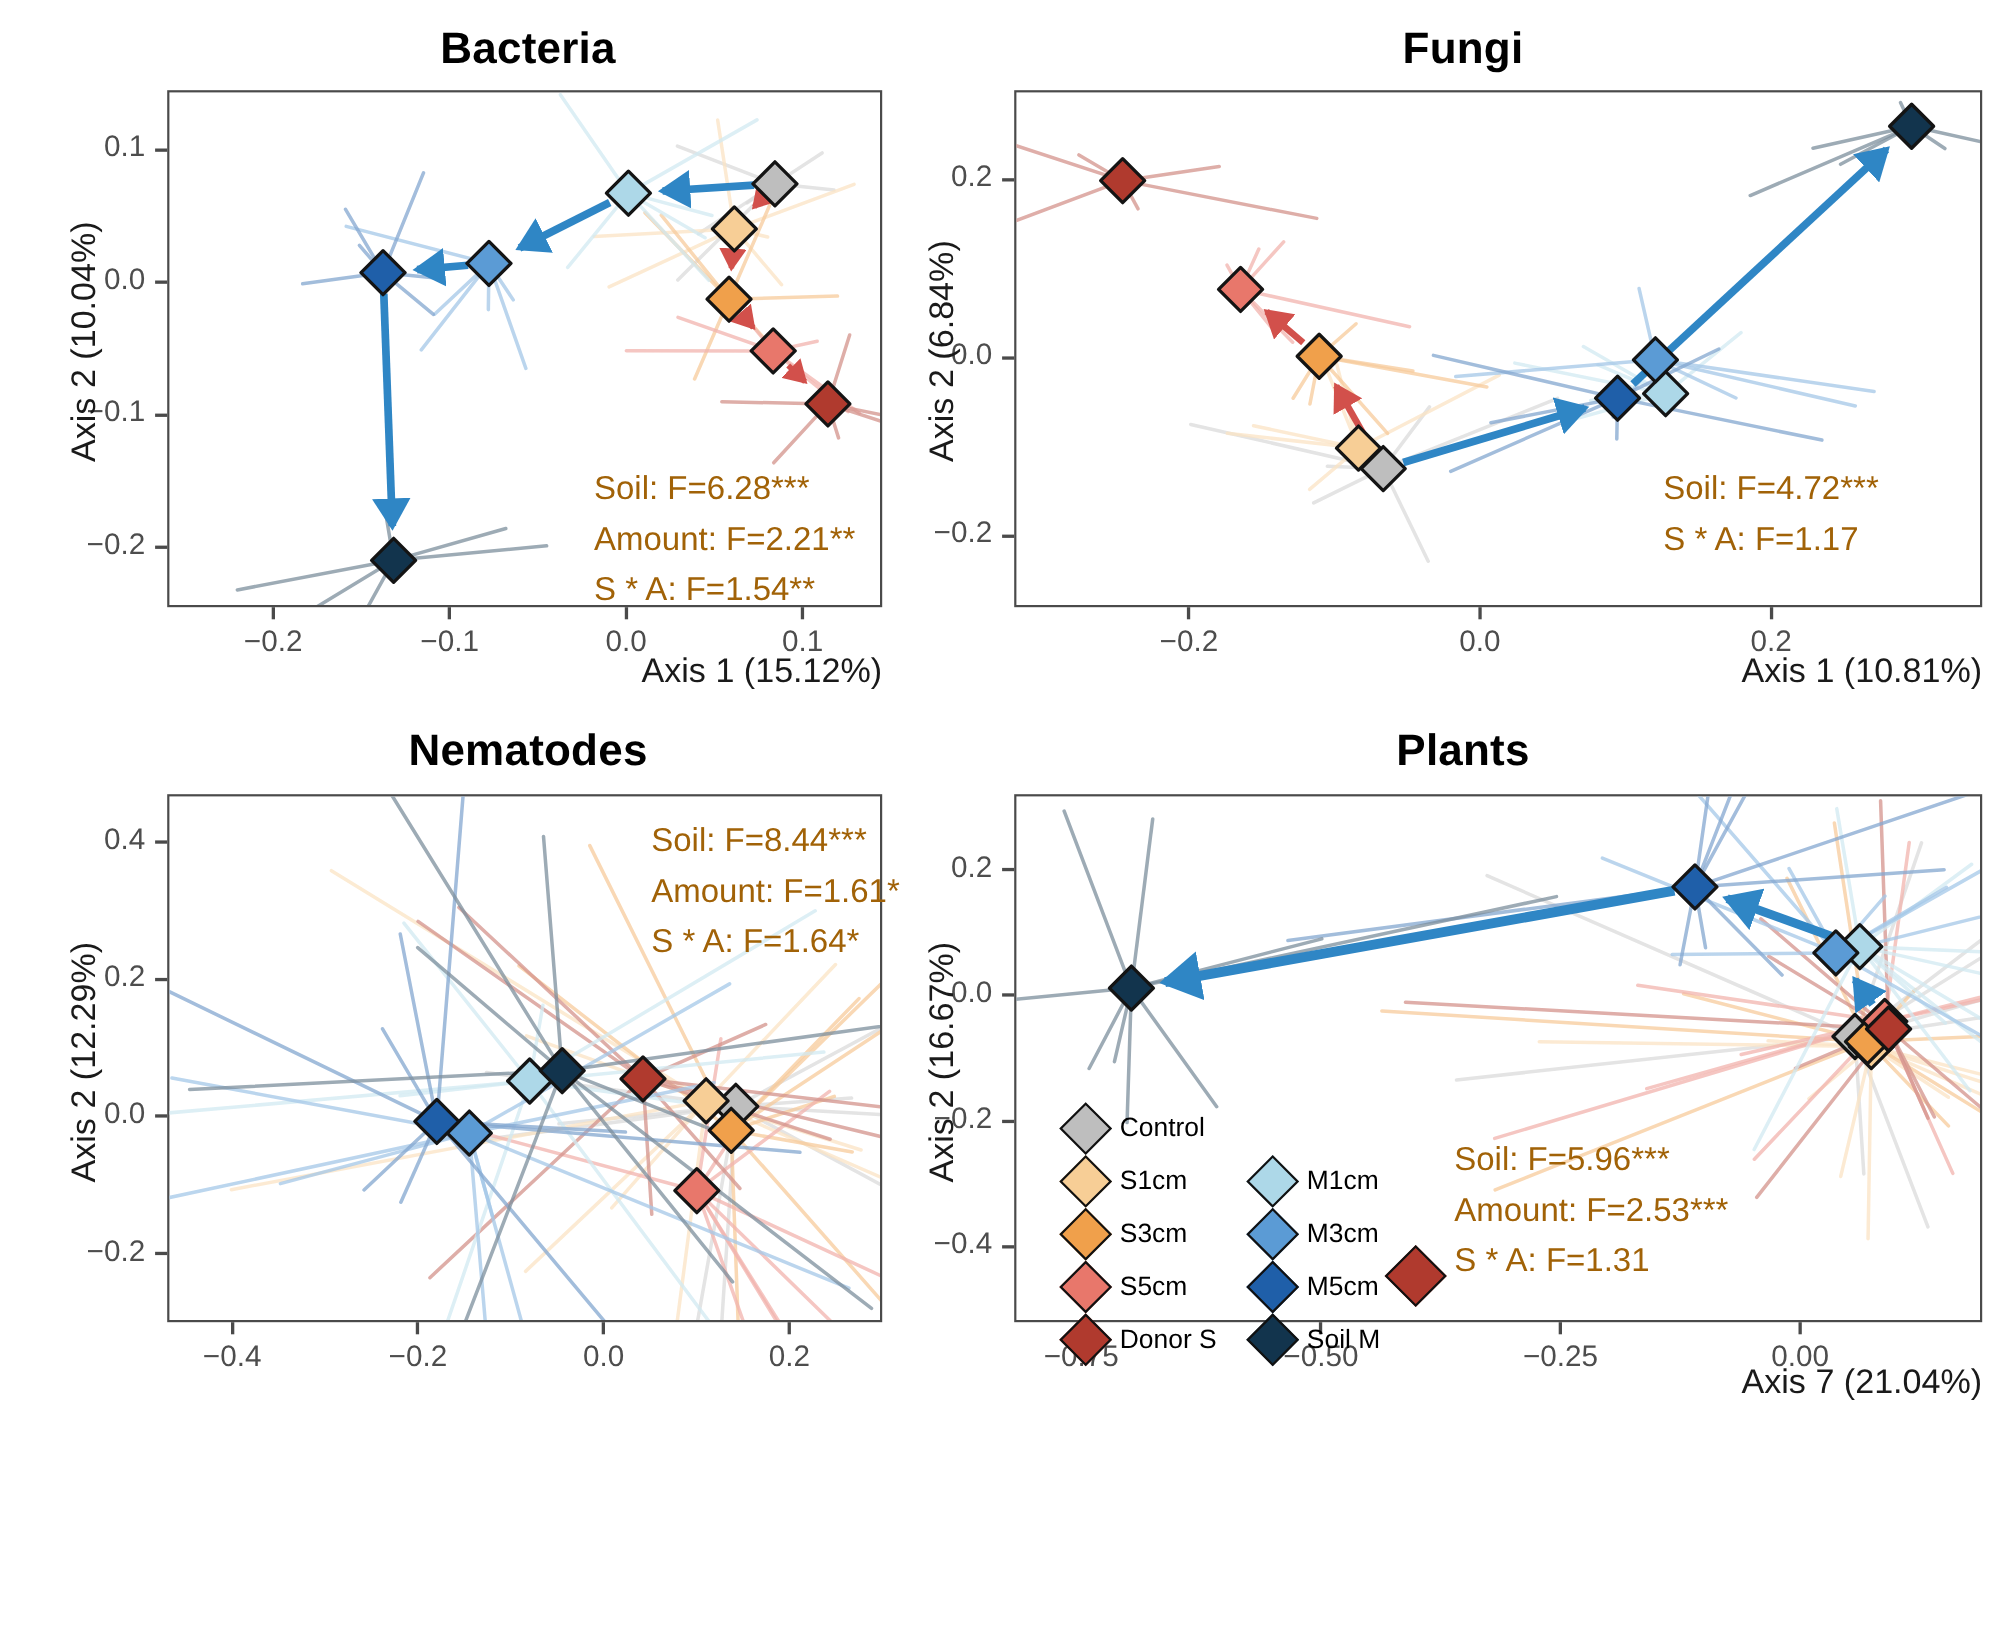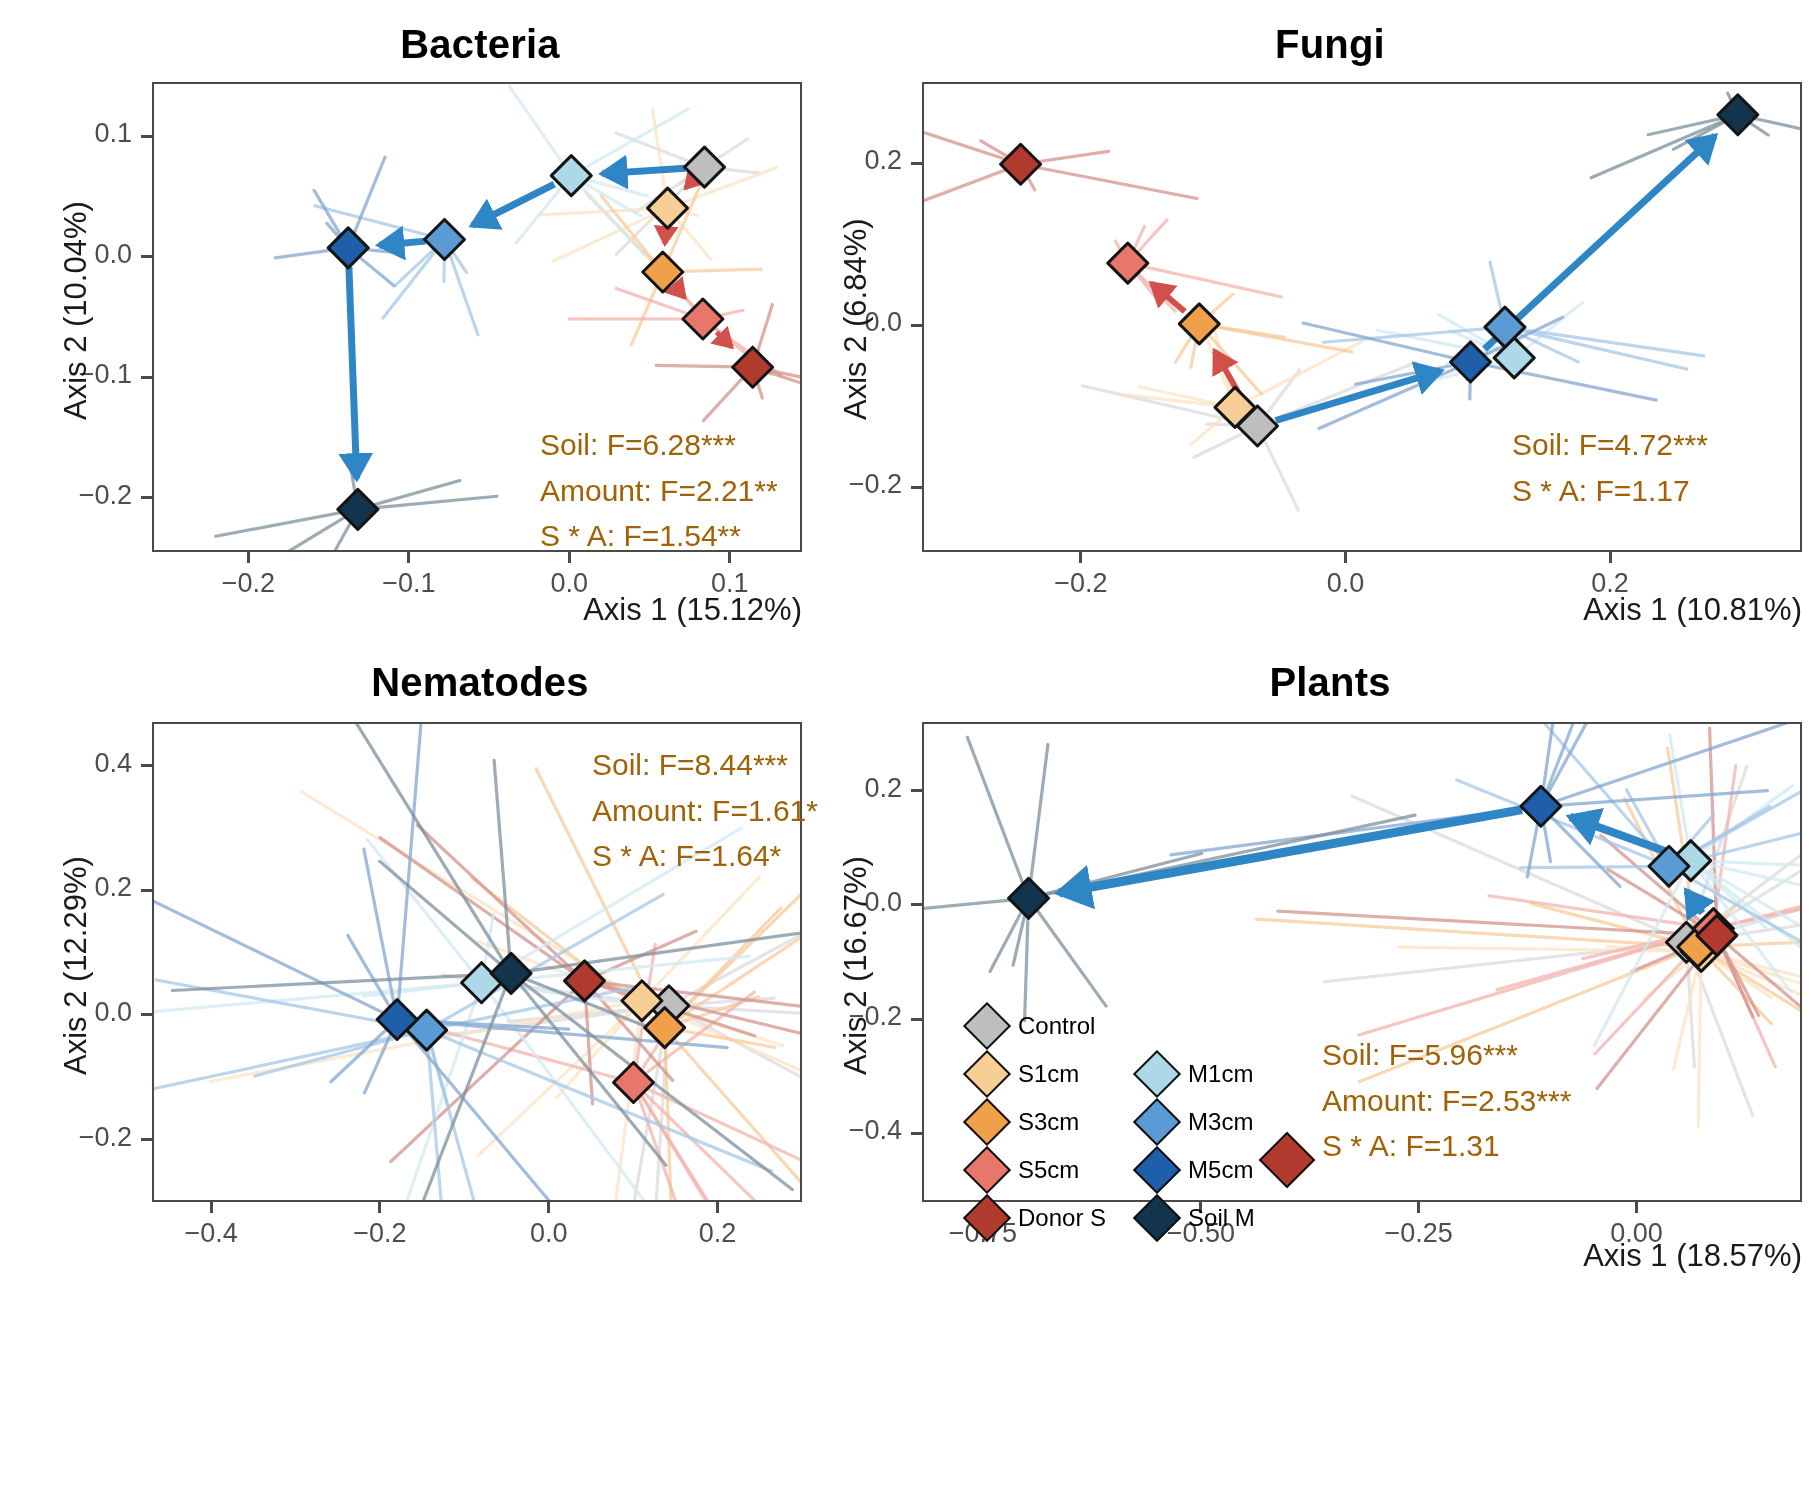--- a/index.html
+++ b/index.html
@@ -499,21 +499,21 @@
       <div class="tickmark" style="left: 911px; top: 1131.93px; width: 11px; height: 3px;"></div>
       <div class="tick" style="top: 1115.43px; left: 0px; width: 902px; text-align: right;">−0.4</div>
       <div class="tickmark" style="left: 981.49px; top: 1202px; width: 3px; height: 11px;"></div>
       <div class="tick" style="left: 912.99px; top: 1218px; width: 140px; text-align: center;">−0.75</div>
       <div class="tickmark" style="left: 1199.31px; top: 1202px; width: 3px; height: 11px;"></div>
       <div class="tick" style="left: 1130.81px; top: 1218px; width: 140px; text-align: center;">−0.50</div>
       <div class="tickmark" style="left: 1417.13px; top: 1202px; width: 3px; height: 11px;"></div>
       <div class="tick" style="left: 1348.63px; top: 1218px; width: 140px; text-align: center;">−0.25</div>
       <div class="tickmark" style="left: 1634.96px; top: 1202px; width: 3px; height: 11px;"></div>
       <div class="tick" style="left: 1566.46px; top: 1218px; width: 140px; text-align: center;">0.00</div>
-      <div class="axlab xlab" style="left: 922px; top: 1238px; width: 880px;">Axis 1 (18.57%)</div>
+      <div class="axlab xlab" style="left: 922px; top: 1238px; width: 880px;">Axis 7 (21.04%)</div>
       <div class="axlab ylab" style="left: 838px; top: 1075px; transform: rotate(-90deg);">Axis 2 (16.67%)</div>
       <div class="stats" style="left: 1322px; top: 1032px;">
         <div>Soil: F=5.96***</div>
         <div>Amount: F=2.53***</div>
         <div>S * A: F=1.31</div>
       </div>
     </div>
     <div class="legend" style="left: 970px; top: 1002px;"><div class="legcol" style="position: relative; display: inline-block; vertical-align: top;"><div class="legrow">
           <span class="legsq" style="background: rgb(190, 190, 190);"></span>
           <span class="legtx">Control</span>

